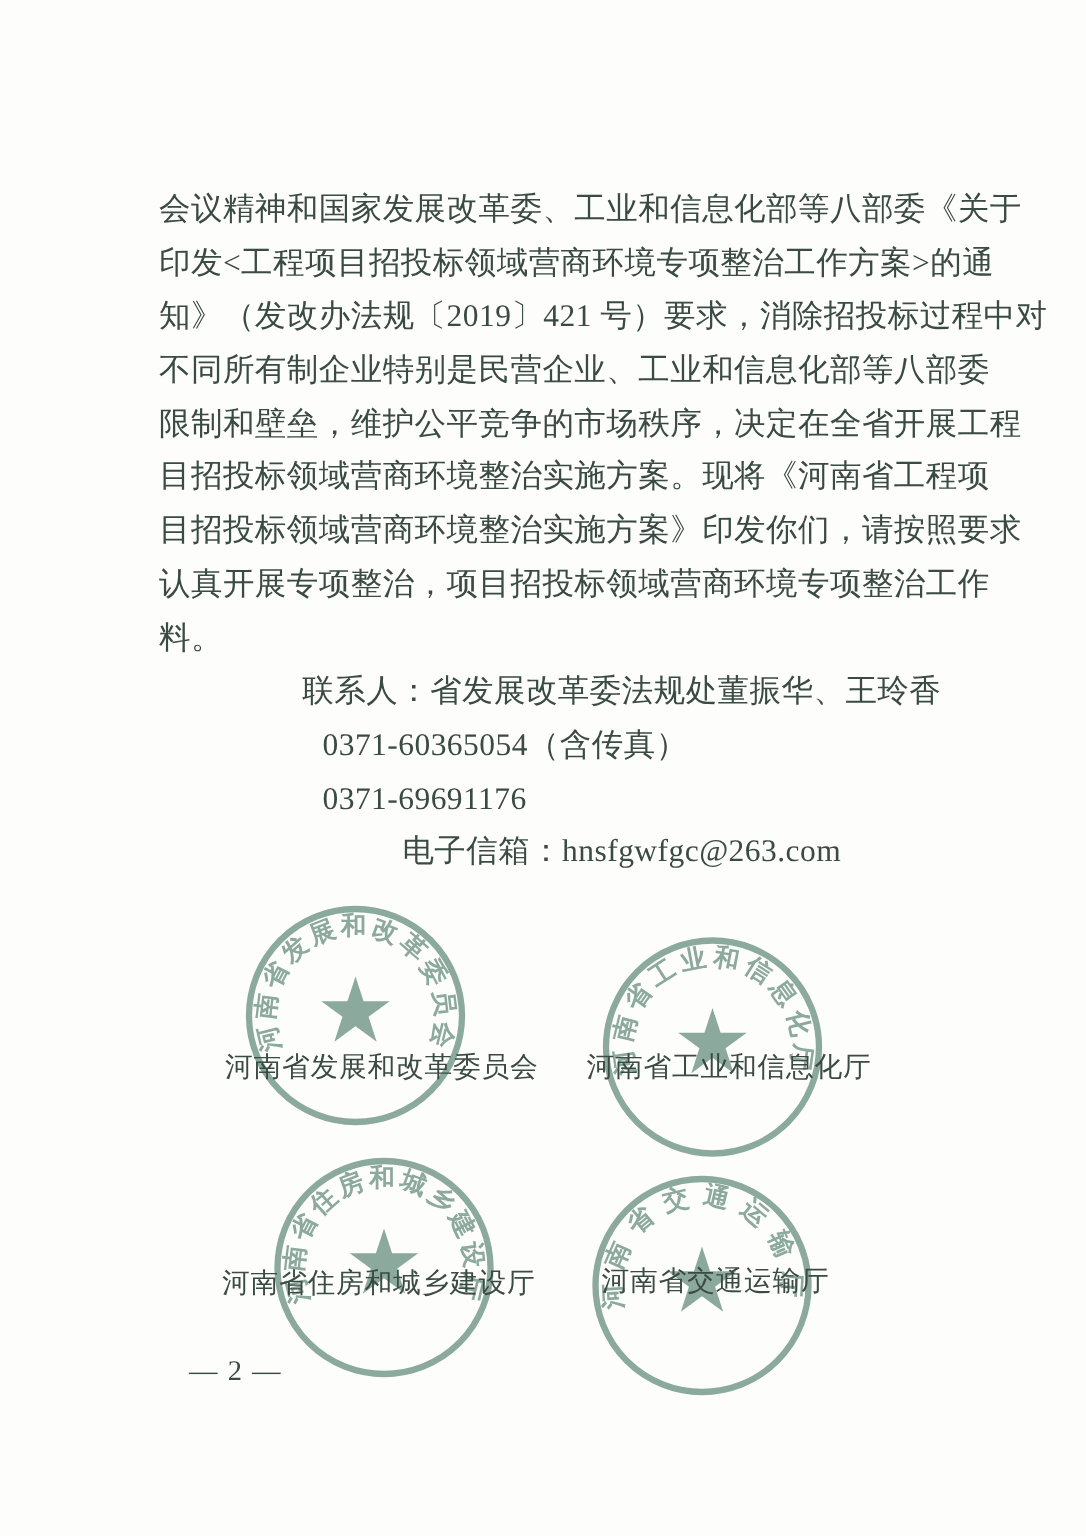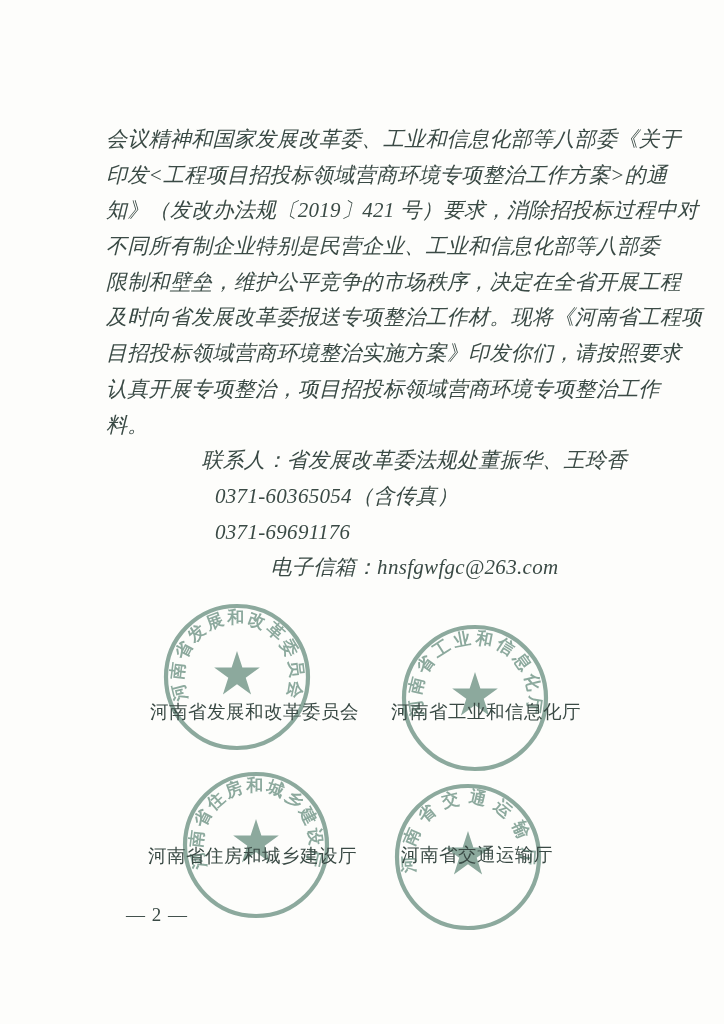--- a/index.html
+++ b/index.html
@@ -15,21 +15,20 @@
     background:var(--paper);
     overflow:hidden;
     font-family:"Liberation Serif","DejaVu Serif",serif;
     color:var(--ink);
   }
   .body-text{
     position:absolute;
     left:106px;top:122px;width:580px;
     font-size:21px;
     letter-spacing:0.3px;
-    font-style:italic;
   }
   .ln{
     height:35.7px;
     line-height:35.7px;
     white-space:nowrap;
   }
   .indent-sm{padding-left:37px;text-align:center;}
   .indent-lg{padding-left:109px;}
   .seal{
     position:absolute;
@@ -70,21 +69,21 @@
 <body>
 
 <div class="page">
 
   <div class="body-text">
     <div class="ln">会议精神和国家发展改革委、工业和信息化部等八部委《关于</div>
     <div class="ln">印发&lt;工程项目招投标领域营商环境专项整治工作方案&gt;的通</div>
     <div class="ln">知》（发改办法规〔2019〕421 号）要求，消除招投标过程中对</div>
     <div class="ln">不同所有制企业特别是民营企业、工业和信息化部等八部委</div>
     <div class="ln">限制和壁垒，维护公平竞争的市场秩序，决定在全省开展工程</div>
-    <div class="ln">及时向省发展改革委报送专项整治工作材。现将《河南省工程项</div>
+    <div class="ln">目招投标领域营商环境整治实施方案。现将《河南省工程项</div>
     <div class="ln">目招投标领域营商环境整治实施方案》印发你们，请按照要求</div>
     <div class="ln">认真开展专项整治，项目招投标领域营商环境专项整治工作</div>
     <div class="ln">料。</div>
     <div class="ln indent-sm">联系人：省发展改革委法规处董振华、王玲香</div>
     <div class="ln indent-lg">0371-60365054（含传真）</div>
     <div class="ln indent-lg">0371-69691176</div>
     <div class="ln indent-sm">电子信箱：hnsfgwfgc@263.com</div>
   </div>
 
   <svg class="seal" style="left:155px;top:595px;" width="164" height="164" viewBox="0 0 164 164">

